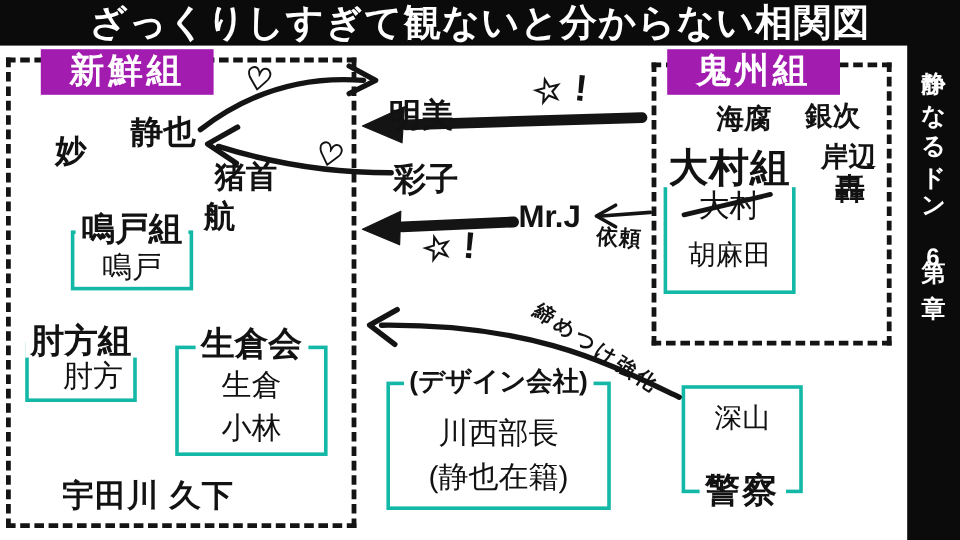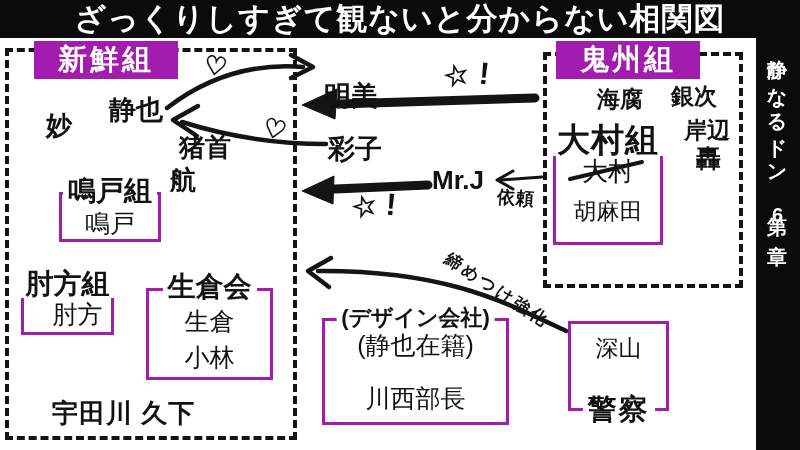--- a/index.html
+++ b/index.html
@@ -38,21 +38,21 @@
   .n-wataru{left:170px;top:167px;font-size:26px;}
   .n-udagawa{left:52px;top:400px;font-size:26px;letter-spacing:1px;}
   .n-akemi{left:324px;top:55px;font-size:27px;margin-top:28px;}
   .n-ayako{left:328px;top:136px;font-size:27px;}
   .n-mrj{left:432px;top:167px;font-size:26px;}
   .n-kaifu{left:597px;top:88px;font-size:23px;}
   .n-ginji{left:671px;top:85px;font-size:23px;}
   .n-kishibe{left:684px;top:119px;font-size:23px;}
   .n-todoroki{left:696px;top:146px;font-size:25px;}
   
-  .subbox{position:absolute;border:3px solid #a21caf;box-sizing:border-box;text-align:center;z-index:2;background:transparent;}
+  .subbox{position:absolute;border:3px solid #14b8a6;box-sizing:border-box;text-align:center;z-index:2;background:transparent;}
   .subbox .btitle{
     position:absolute;top:-18px;left:50%;transform:translateX(-50%);
     background:#fff;padding:0 5px;font-size:28px;font-weight:800;line-height:1;white-space:nowrap;
   }
   .subbox .bmember{font-weight:400;line-height:1;}
   .sb-naruto{left:59px;top:192px;width:102px;height:50px;}
   .sb-naruto .bmember{font-size:25px;margin-top:16px;}
   .sb-hijikata{left:21px;top:285px;width:93px;height:50px;}
   .sb-hijikata .bmember{font-size:25px;margin-top:14px;padding-left:20px;}
   .sb-ikura{left:146px;top:288px;width:127px;height:92px;}
@@ -158,22 +158,22 @@
     <div class="bmember m1">大村</div>
     <div class="bmember m2">胡麻田</div>
   </div>
 
   <div class="name n-akemi">明美</div>
   <div class="name n-ayako">彩子</div>
   <div class="name n-mrj">Mr.J</div>
 
   <div class="subbox sb-design">
     <div class="btitle">(デザイン会社)</div>
+    <div class="bmember m1">川西部長</div>
     <div class="bmember m2">(静也在籍)</div>
-    <div class="bmember m1">川西部長</div>
   </div>
 
   <div class="subbox sb-police">
     <div class="bmember m1">深山</div>
     <div class="btitle">警察</div>
   </div>
 
   <div class="sym heart1">♡</div>
   <div class="sym heart2">♡</div>
   <div class="sym star1">☆</div>

